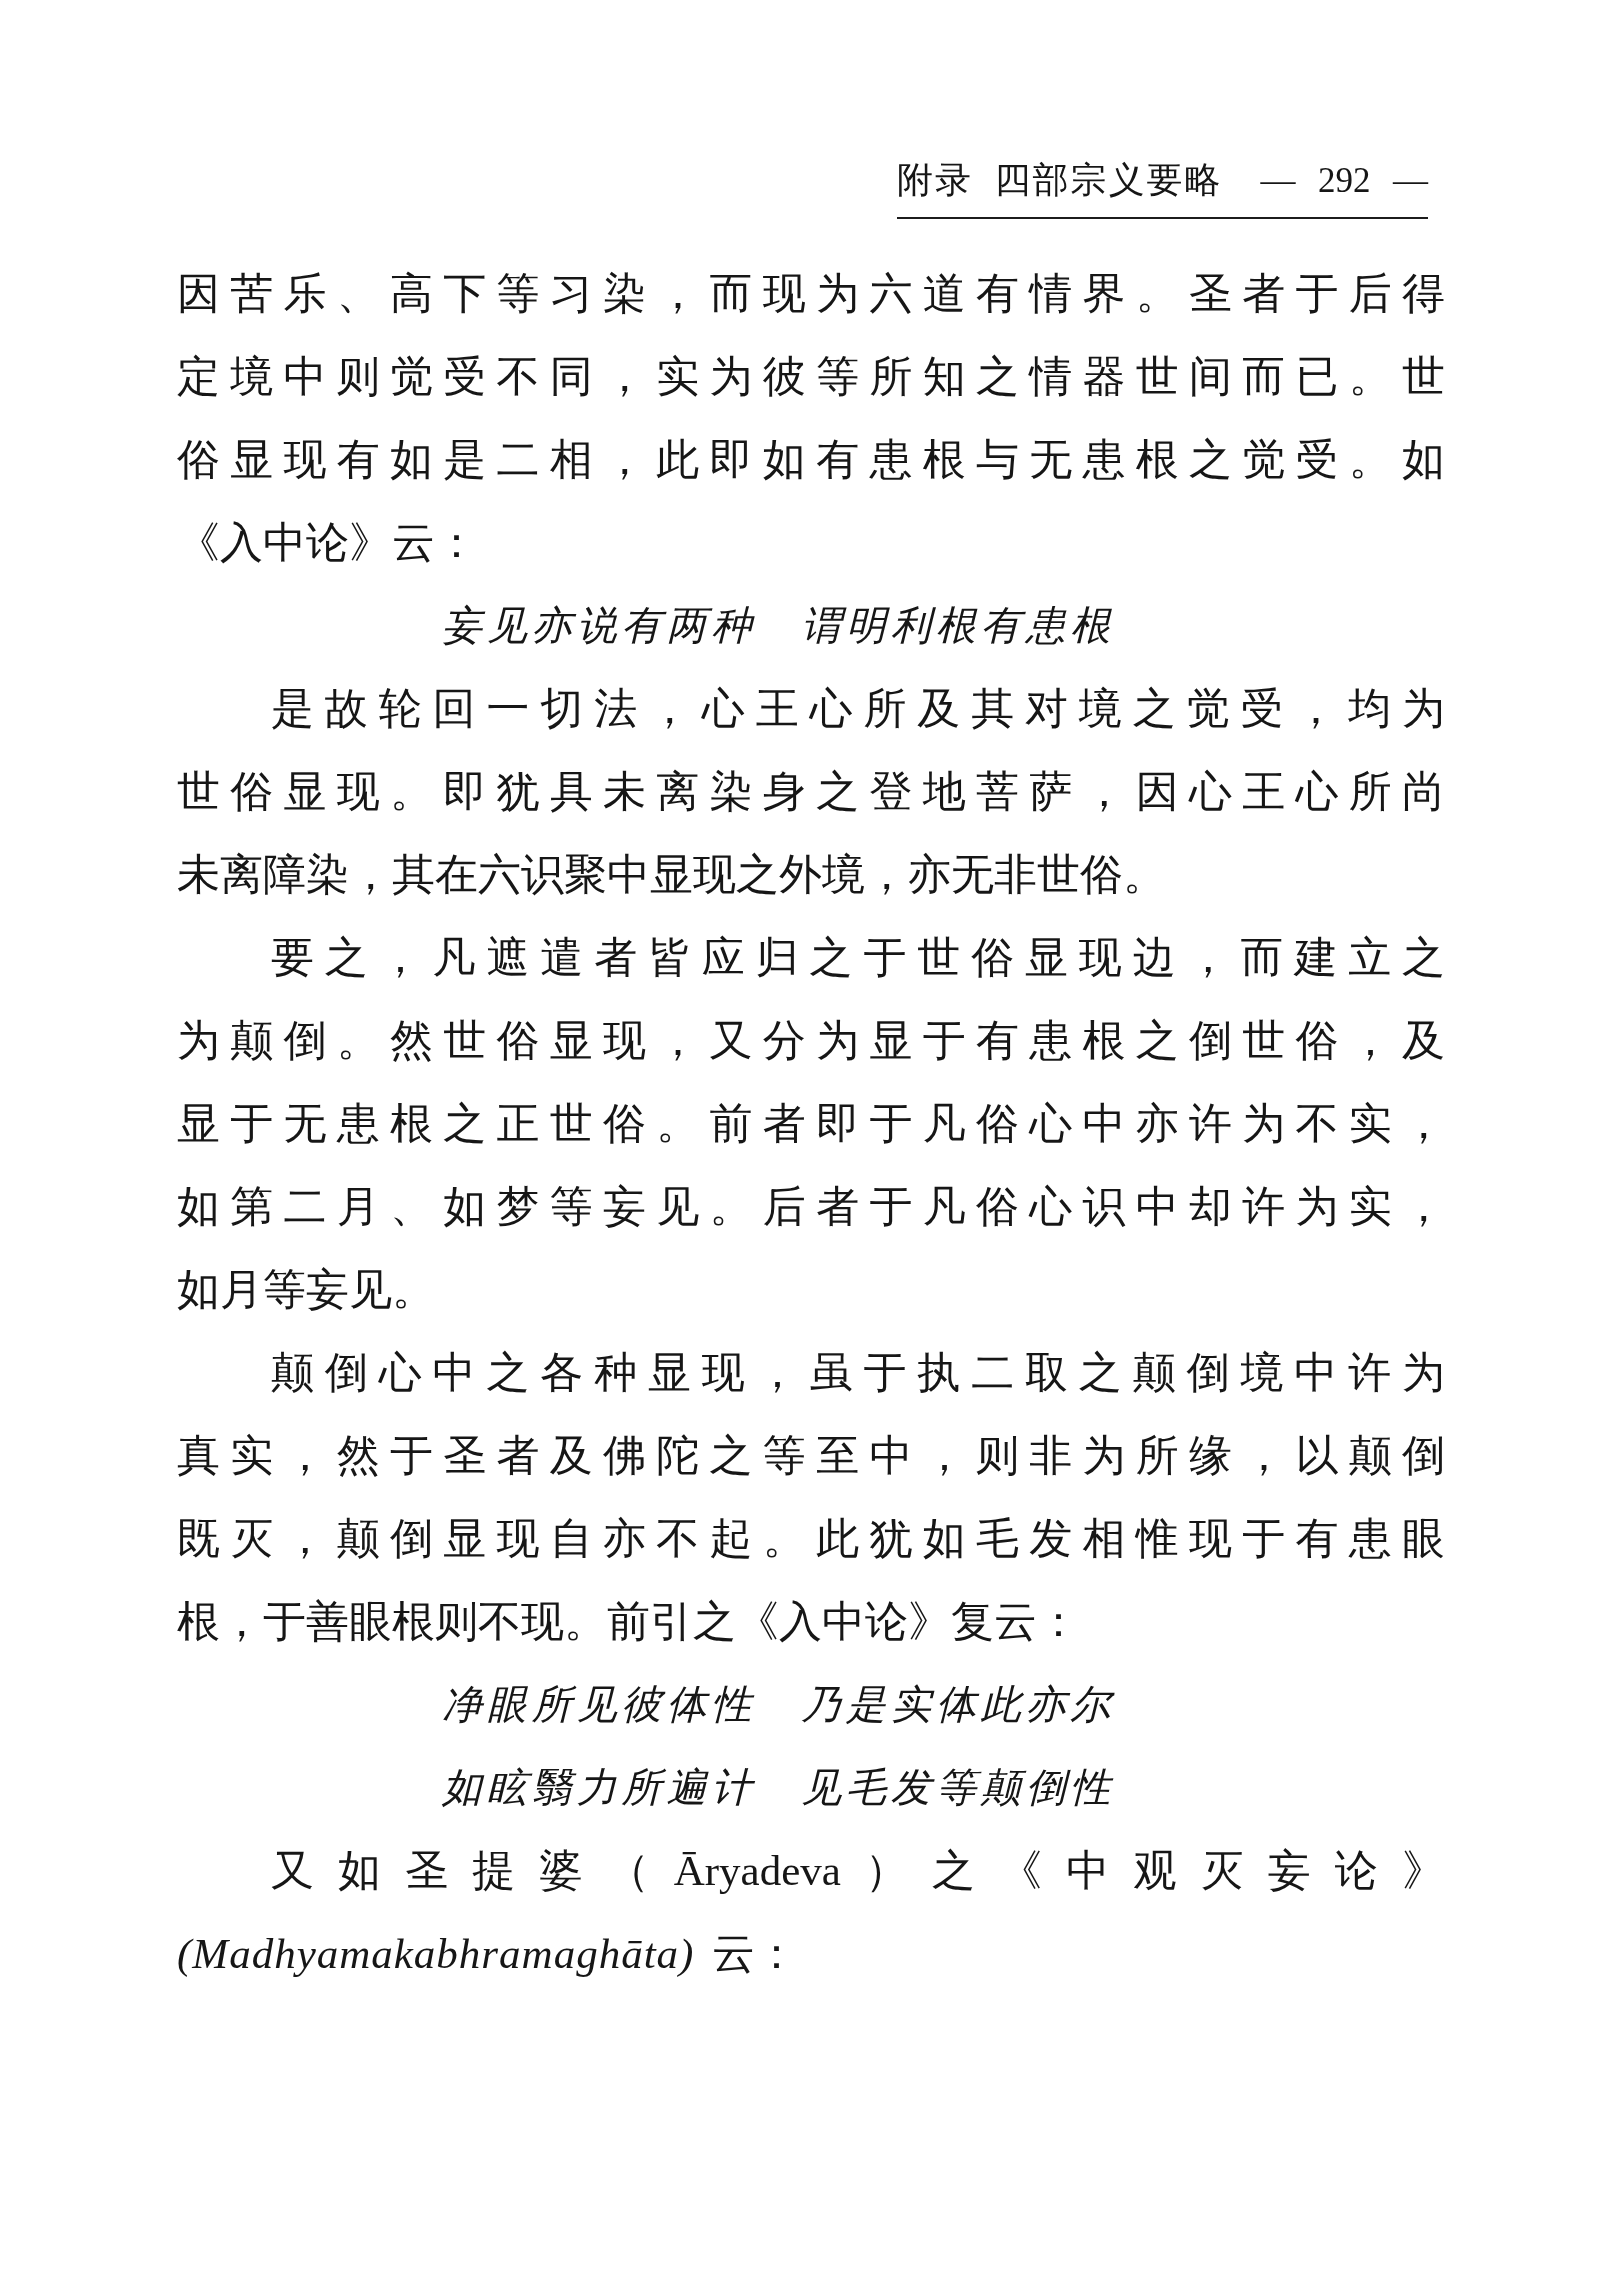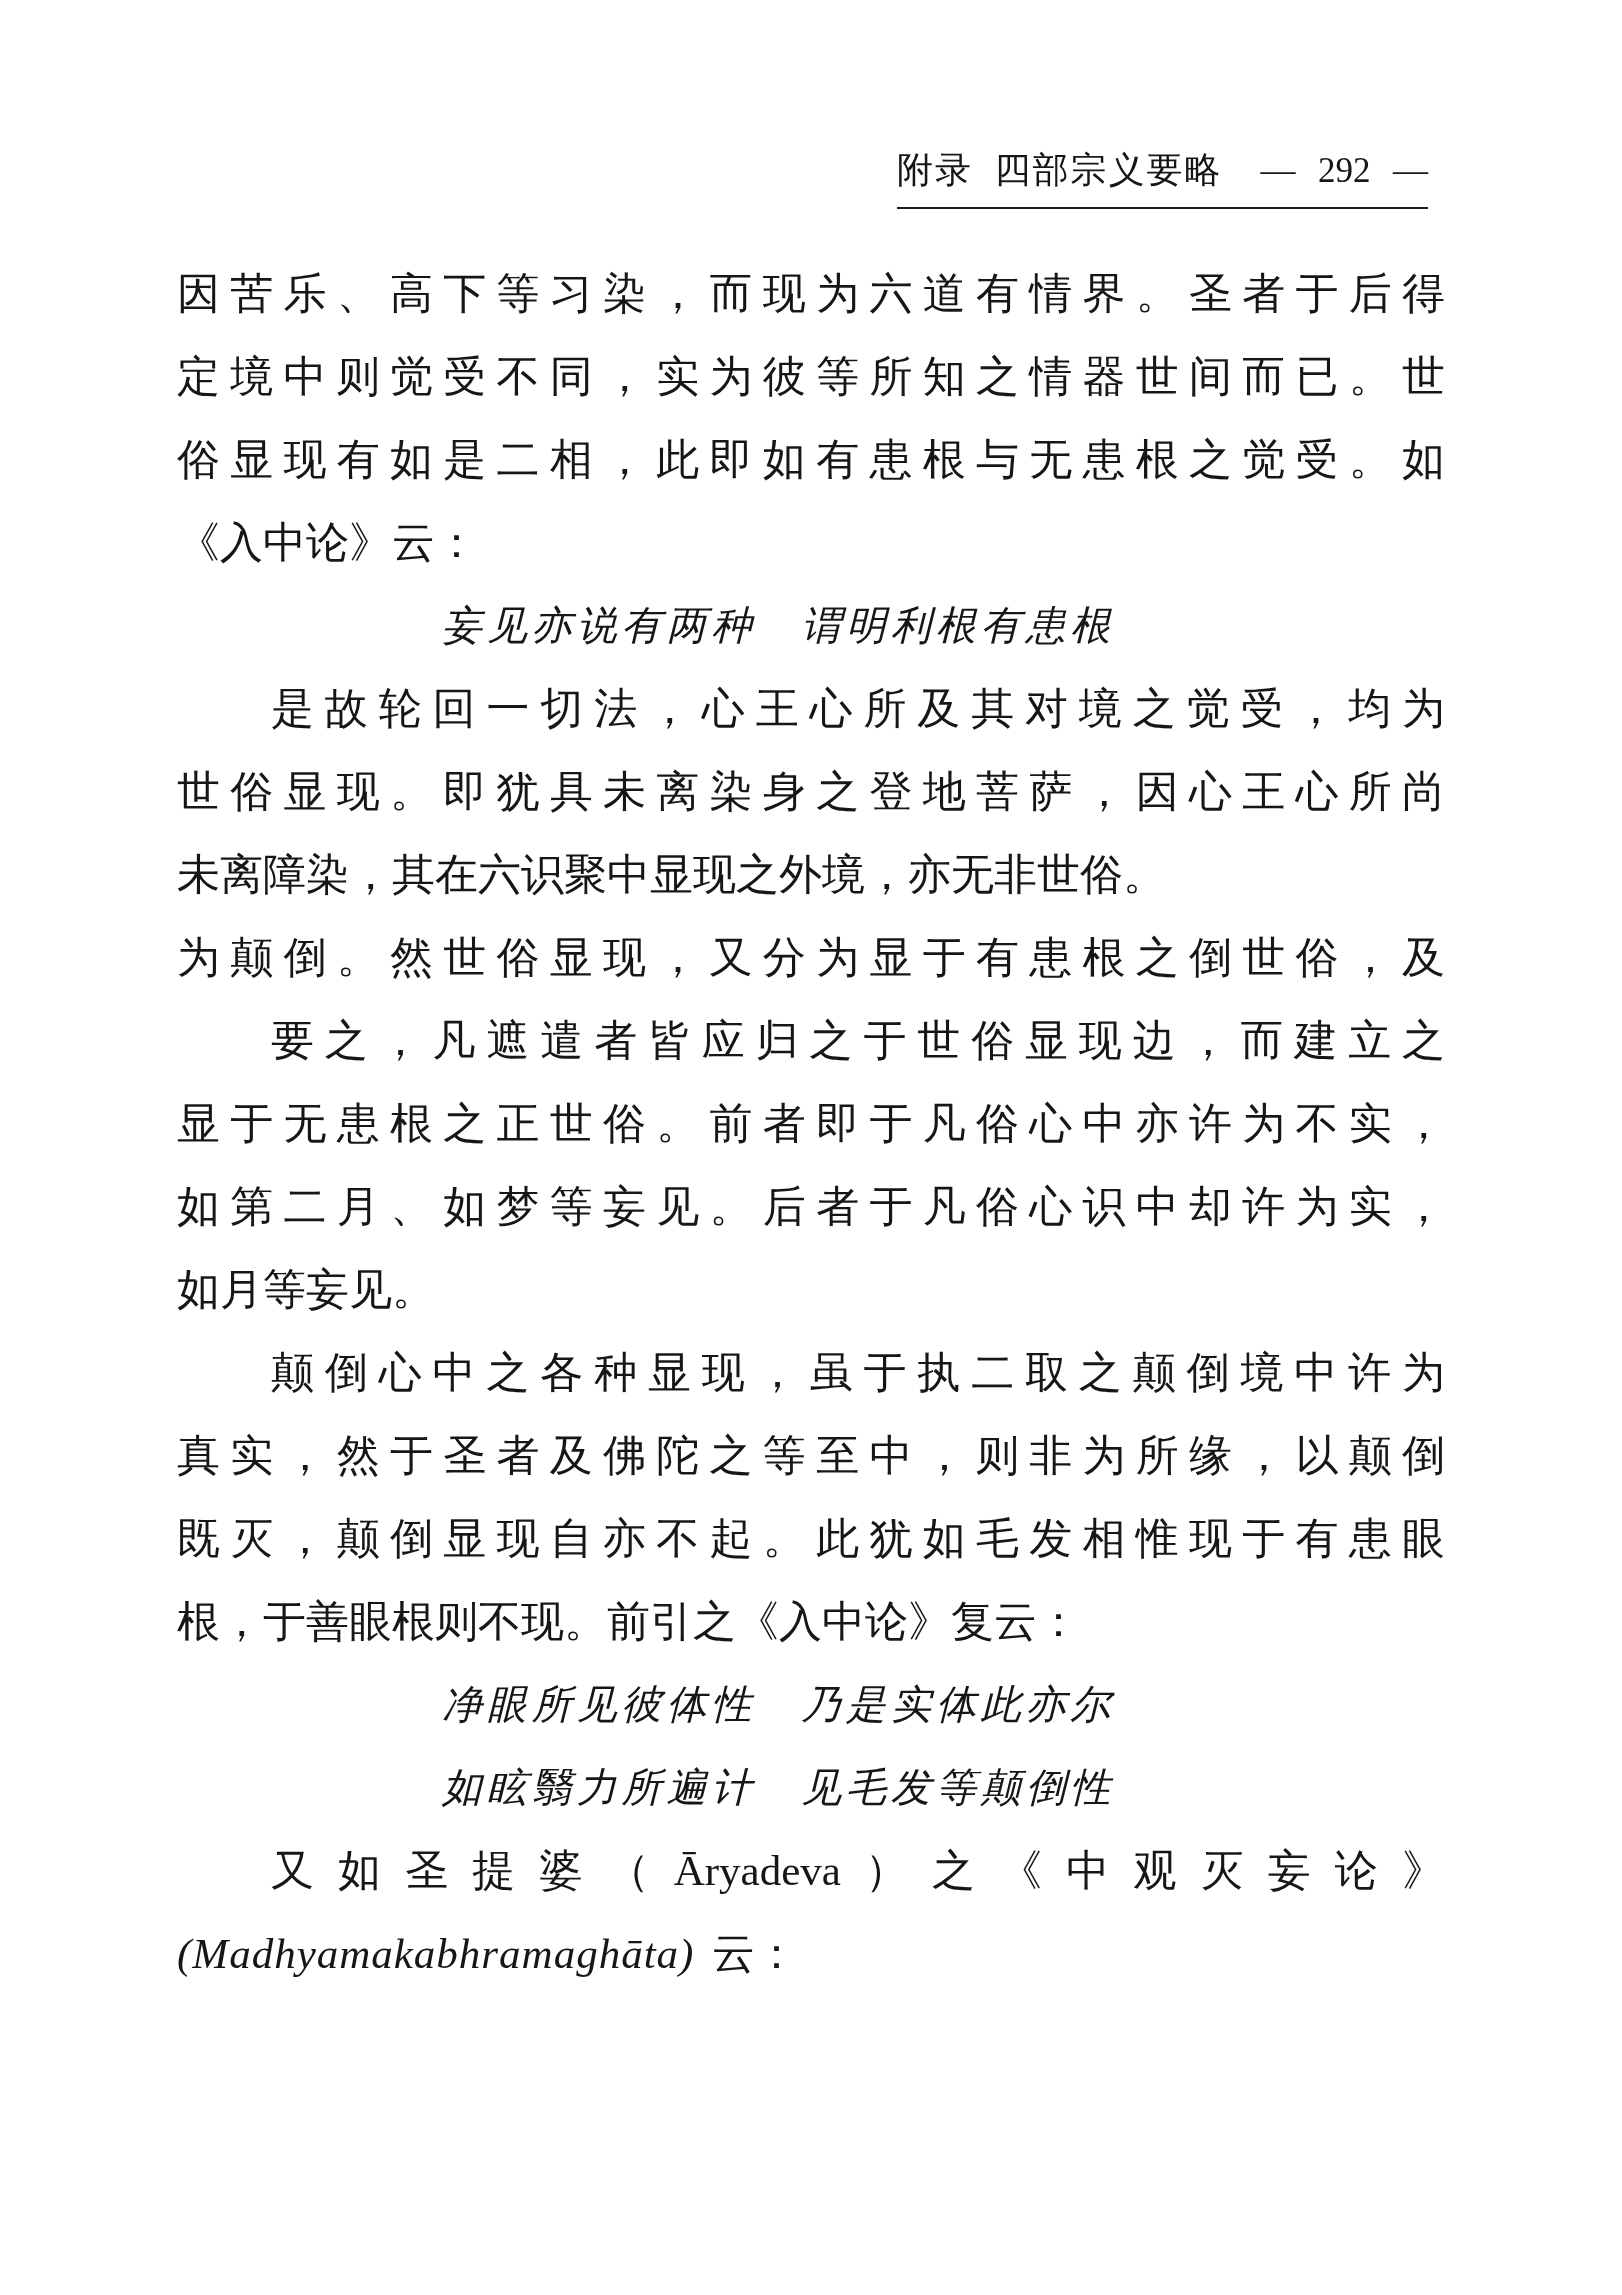--- a/index.html
+++ b/index.html
@@ -12,21 +12,21 @@
     position: relative;
     width: 1623px;
     height: 2296px;
     background: #ffffff;
     color: #161616;
     overflow: hidden;
   }
   
   .running-header {
     position: absolute;
-    top: 146px;
+    top: 156px;
     left: 897px;
     width: 531px;
     display: flex;
     align-items: baseline;
     font-size: 36px;
     letter-spacing: 2px;
     padding-bottom: 11.7px;
     border-bottom: 2.9px solid #1c1c1c;
     white-space: nowrap;
   }
@@ -86,22 +86,22 @@
     <div class="line">定境中则觉受不同，实为彼等所知之情器世间而已。世</div>
     <div class="line">俗显现有如是二相，此即如有患根与无患根之觉受。如</div>
     <div class="line end">《入中论》云：</div>
 
     <div class="line verse">妄见亦说有两种　谓明利根有患根</div>
 
     <div class="line indent">是故轮回一切法，心王心所及其对境之觉受，均为</div>
     <div class="line">世俗显现。即犹具未离染身之登地菩萨，因心王心所尚</div>
     <div class="line end">未离障染，其在六识聚中显现之外境，亦无非世俗。</div>
 
+    <div class="line indent">要之，凡遮遣者皆应归之于世俗显现边，而建立之</div>
     <div class="line">为颠倒。然世俗显现，又分为显于有患根之倒世俗，及</div>
-    <div class="line indent">要之，凡遮遣者皆应归之于世俗显现边，而建立之</div>
     <div class="line">显于无患根之正世俗。前者即于凡俗心中亦许为不实，</div>
     <div class="line">如第二月、如梦等妄见。后者于凡俗心识中却许为实，</div>
     <div class="line end">如月等妄见。</div>
 
     <div class="line indent">颠倒心中之各种显现，虽于执二取之颠倒境中许为</div>
     <div class="line">真实，然于圣者及佛陀之等至中，则非为所缘，以颠倒</div>
     <div class="line">既灭，颠倒显现自亦不起。此犹如毛发相惟现于有患眼</div>
     <div class="line end">根，于善眼根则不现。前引之《入中论》复云：</div>
 
     <div class="line verse">净眼所见彼体性　乃是实体此亦尔</div>

